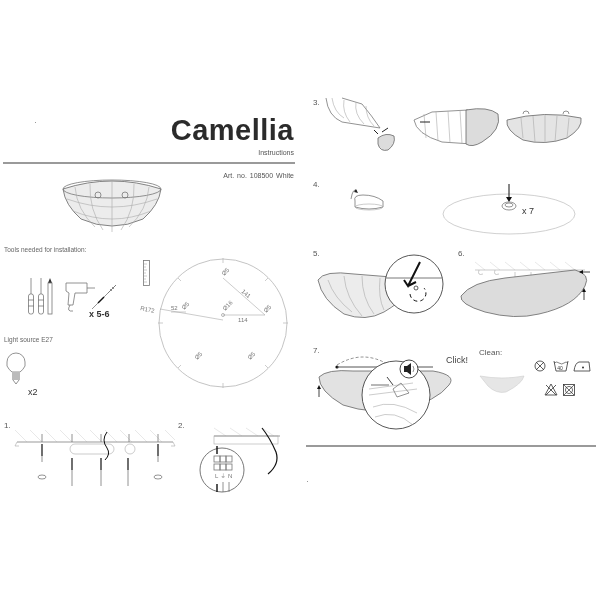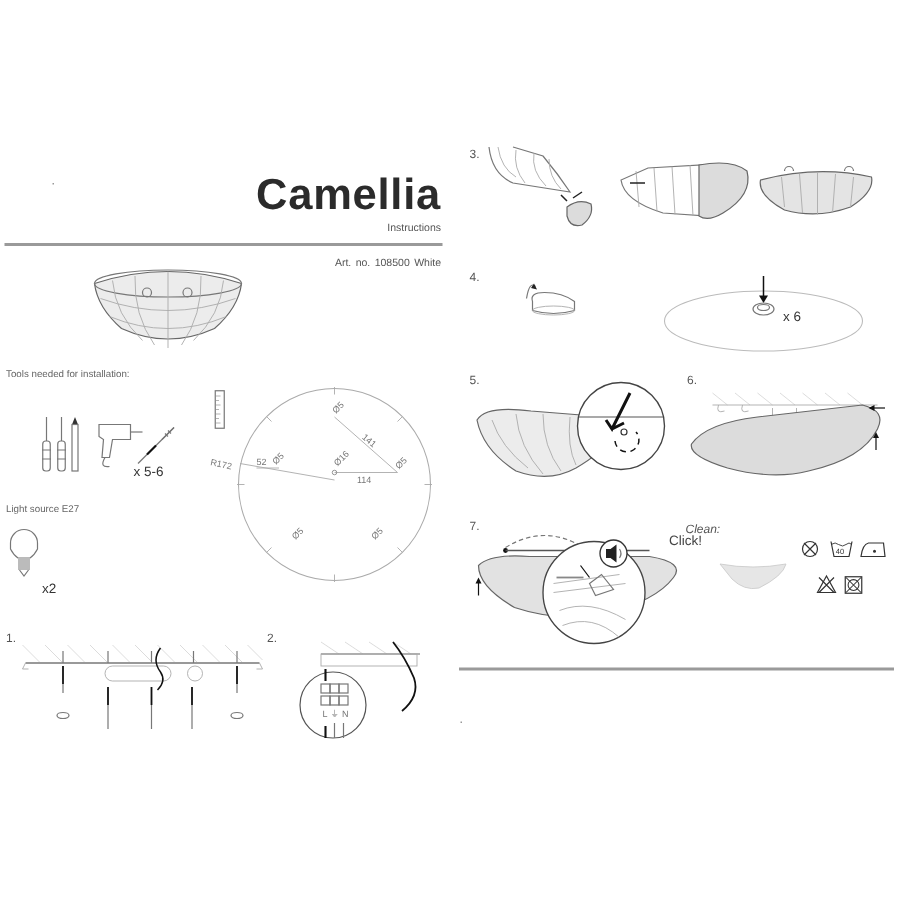--- a/index.html
+++ b/index.html
@@ -59,21 +59,21 @@
 <svg style="left:63px; top:281px;" width="35" height="32">
   <path class="stroke" d="M3,2 L24,2 L24,12 L12,12 L10,24 L5,24 L6,12 L3,10 Z"></path>
   <line class="stroke" x1="24" y1="7" x2="32" y2="7"></line>
   <path class="stroke" d="M7,24 Q3,31 10,30"></path>
 </svg>
 <svg style="left:90px; top:282px;" width="30" height="30">
   <line class="stroke" x1="2" y1="27" x2="26" y2="3"></line>
     <path class="dark" d="M8,21 L14,15"></path>
     <path class="stroke" d="M18,11 L26,3 M20,7 L22,9 M22,5 L24,7"></path>
 </svg>
-<div class="abs qty" style="left:89px; top:309px;">x 5-6</div>
+<div class="abs qty" style="left:89px; top:309px;font-weight:bold;">x 5-6</div>
 <svg style="left:143px; top:260px;" width="7" height="26">
   <rect class="stroke" x="0.5" y="0.5" width="6" height="25"></rect>
   <path class="lite" d="M1,4 L4,4 M1,7 L3,7 M1,10 L4,10 M1,13 L3,13 M1,16 L4,16 M1,19 L3,19 M1,22 L4,22"></path>
 </svg>
 
 <svg style="left:158px; top:258px;" width="135" height="135">
   <circle cx="65" cy="65" r="64" fill="none" stroke="#aaa" stroke-width="0.7"></circle>
   <path class="lite" d="M65,0 L65,5 M65,130 L65,125 M0,65 L5,65 M130,65 L125,65 M20,20 L23,23 M110,20 L107,23 M20,110 L23,107 M110,110 L107,107"></path>
   <line class="lite" x1="2" y1="51" x2="65" y2="62"></line>
   <line class="lite" x1="65" y1="20" x2="107" y2="57"></line>
@@ -167,21 +167,21 @@
   <path class="stroke" d="M6,16 Q4,10 14,10 Q26,10 34,16 L34,22 Q20,26 6,22 Z"></path>
   <ellipse class="lite" cx="20" cy="22" rx="14" ry="3"></ellipse>
 </svg>
 <svg style="left:442px; top:180px;" width="140" height="62">
   <ellipse cx="67" cy="34" rx="66" ry="20" fill="none" stroke="#bbb" stroke-width="0.7"></ellipse>
   <line x1="67" y1="4" x2="67" y2="20" stroke="#111" stroke-width="1"></line>
   <path d="M64,17 L70,17 L67,22 Z" fill="#111"></path>
   <ellipse class="stroke" cx="67" cy="26" rx="7" ry="4"></ellipse>
   <ellipse class="stroke" cx="67" cy="25" rx="4" ry="2"></ellipse>
 </svg>
-<div class="abs qty" style="left:522px; top:206px;">x 6</div>
+<div class="abs qty" style="left:522px; top:206px;">x 7</div>
 
 <div class="abs step" style="left:313px; top:249px;">5.</div>
 <svg style="left:314px; top:258px;" width="130" height="70">
   <path class="shade" d="M4,22 Q10,12 40,16 L90,20 Q104,34 70,54 Q52,64 30,56 Q8,42 4,22 Z" style="fill:#ececec"></path>
   <path class="lite" d="M14,22 Q20,40 38,54 M30,18 Q32,40 48,58 M48,18 Q48,40 60,56 M66,20 Q64,40 70,52"></path>
   <circle cx="100" cy="26" r="29" fill="#fff" stroke="#444" stroke-width="0.9"></circle>
   <line x1="72" y1="20" x2="128" y2="20" stroke="#555" stroke-width="0.8"></line>
   <path d="M106,4 L94,28 L90,22 M94,28 L102,24" stroke="#111" stroke-width="2" fill="none"></path>
   <path class="dark" d="M96,36 A8,8 0 1 0 110,30" style="stroke-dasharray:4 3; stroke-width:1"></path>
   <circle cx="102" cy="30" r="2" fill="none" stroke="#333" stroke-width="0.8"></circle>
@@ -213,21 +213,21 @@
   <path class="lite" d="M56,34 L100,28 M56,40 L104,34 M60,52 Q80,44 104,58 M62,62 Q82,54 100,70"></path>
   <path class="stroke" d="M80,34 L88,28 L96,38 L84,42 Z"></path>
   <line x1="58" y1="30" x2="76" y2="30" stroke="#888" stroke-width="1.2"></line>
   <path d="M74,22 L80,30" stroke="#111" stroke-width="0.8"></path>
   <circle cx="96" cy="14" r="9" fill="#fff" stroke="#333" stroke-width="0.9"></circle>
   <path d="M91,11 L94,11 L98,8 L98,20 L94,17 L91,17 Z" fill="#222"></path>
   <path class="stroke" d="M100,11 Q102,14 100,17"></path>
 </svg>
 <div class="abs click" style="left:446px; top:355px;">Click!</div>
 
-<div class="abs clean" style="left:457px; top:348px;font-style:italic;">Clean:</div>
+<div class="abs clean" style="left:479px; top:348px;">Clean:</div>
 <svg style="left:478px; top:372px;" width="50" height="24">
   <path d="M2,4 Q24,8 46,4 Q44,12 28,20 Q18,22 10,14 Z" fill="#e6e6e6" stroke="#ccc" stroke-width="0.6"></path>
 </svg>
 <svg style="left:534px; top:360px;" width="12" height="12">
   <circle cx="6" cy="6" r="5" class="stroke" style="stroke:#333"></circle>
   <path d="M2,2 L10,10 M10,2 L2,10" stroke="#333" stroke-width="0.8"></path>
 </svg>
 <svg style="left:553px; top:360px;" width="16" height="12">
   <path d="M1,1 L3,11 L13,11 L15,1" fill="none" stroke="#333" stroke-width="0.8"></path>
   <path d="M1,3 Q4,1 6,3 Q9,5 11,3 Q13,1 15,3" fill="none" stroke="#333" stroke-width="0.6"></path>

